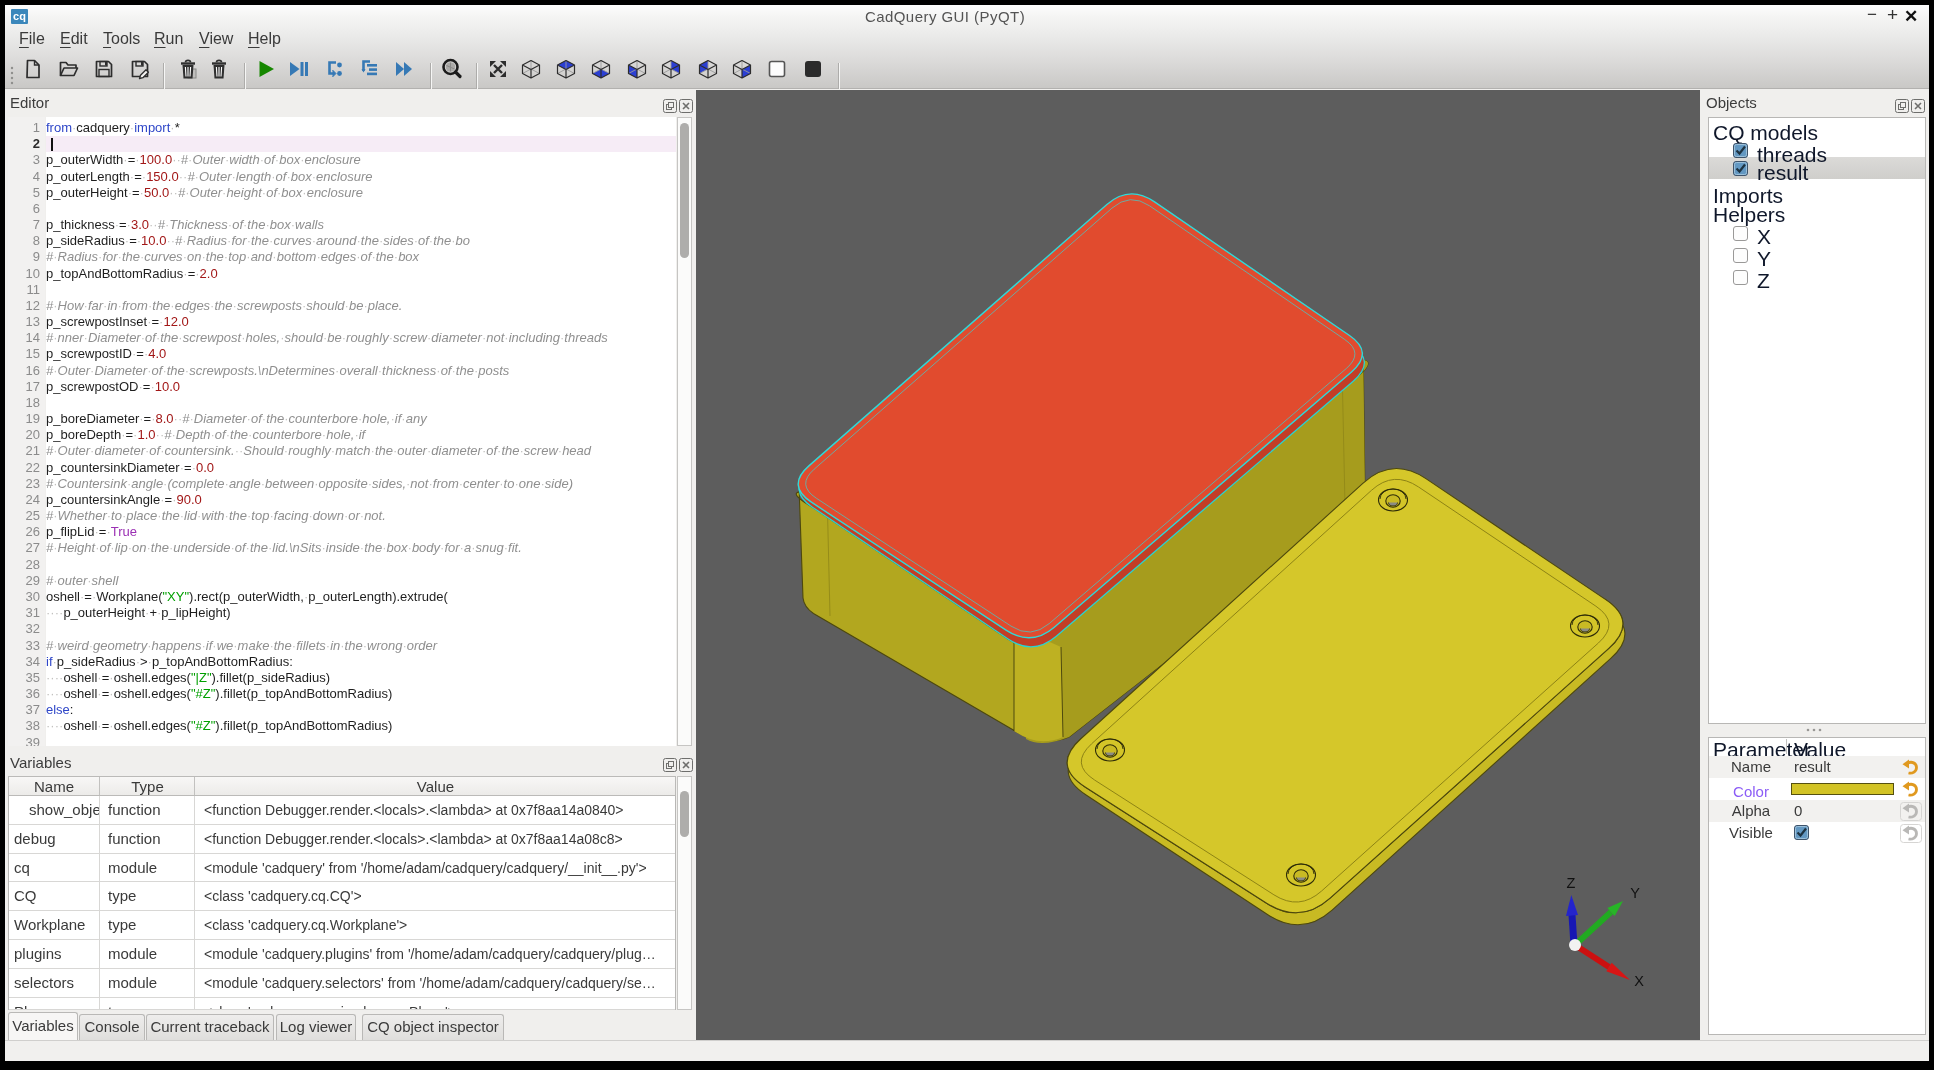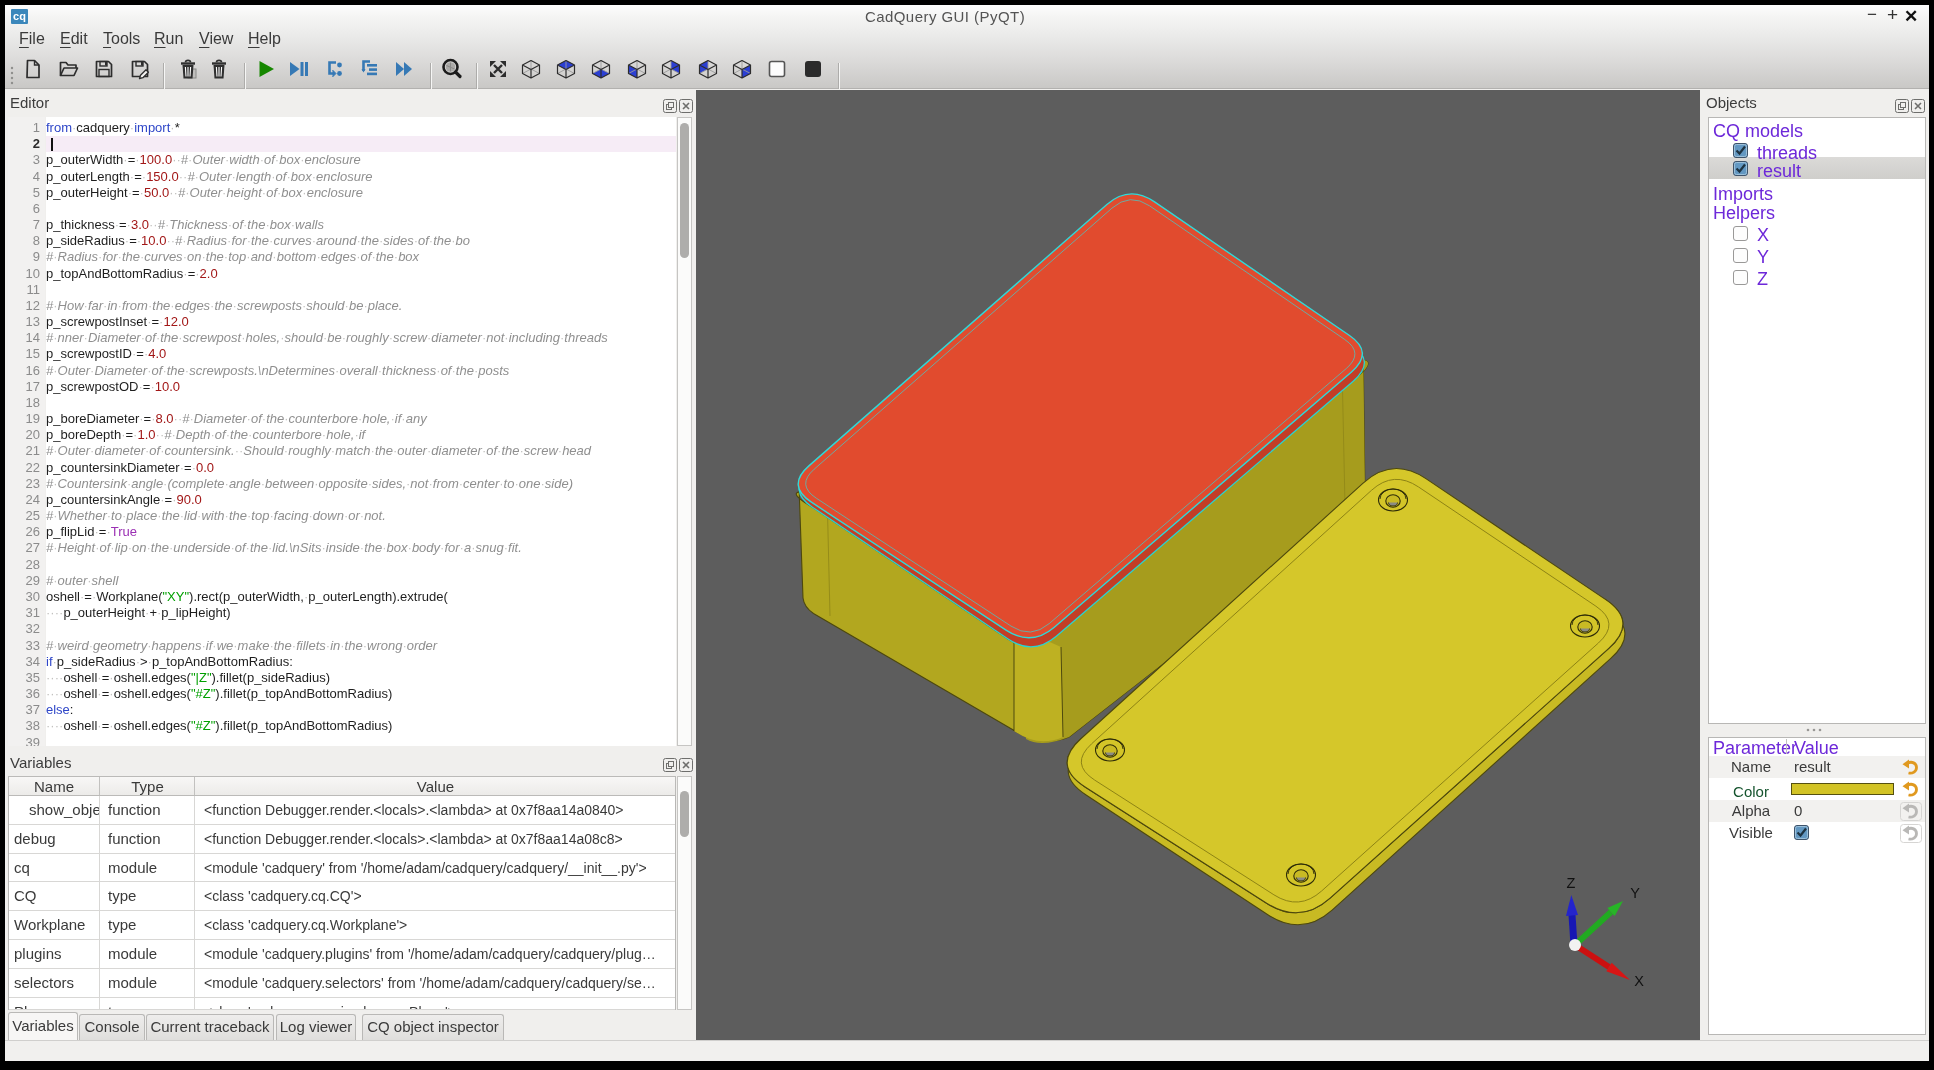--- a/index.html
+++ b/index.html
@@ -30,21 +30,21 @@
 #cursor{position:absolute;left:46px;top:133px;width:1.5px;height:13px;background:#111}
 
 .sbv{position:absolute;width:15px;background:#fbfbfa;border:1px solid #c6c5c3}
 .sbthumb{position:absolute;left:2px;width:9px;background:#aeadab;border-radius:5px}
 .grid{position:absolute;border-right:1px solid #d8d7d5;border-bottom:1px solid #d8d7d5;overflow:hidden;white-space:nowrap}
 
 .tab{position:absolute;font-size:15px;color:#3a3a3a;text-align:center;border:1px solid #b9b8b6;border-bottom:none;border-radius:3px 3px 0 0}
 .tab.on{background:#f7f6f5}
 .tab.off{background:linear-gradient(180deg,#eeedec,#dfdedc)}
 
-.treelbl{position:absolute;font-size:18px;color:#6d28d9;white-space:nowrap}
+.treelbl{position:absolute;font-size:21px;color:#0f172a;white-space:nowrap}
 .cb{position:absolute;width:15px;height:15px}
 #statusbar{position:absolute;left:0;top:1035px;width:1924px;height:21px;background:#f1f0ee;border-top:1px solid #d0cfcd}
 
 </style></head><body>
 <div id="win">
 <div id="hdr"></div>
 <div id="cqicon">cq</div>
 <div id="title">CadQuery GUI (PyQT)</div>
 <span class="winbtn" style="left:1862px;top:0px">−</span>
 <span class="winbtn" style="left:1882px;top:-1px;font-size:19px">+</span>
@@ -379,21 +379,21 @@
 <div class="abs" style="left:1781px;top:734px;width:1px;height:15px;background:#c2c1bf"></div>
 <div class="treelbl" style="left:1789px;top:733px">Value</div>
 <div class="abs" style="left:1704px;top:751px;width:216px;height:22px;background:#f2f1ef"></div>
 <div class="abs" style="left:1707px;top:753px;width:78px;text-align:center;font-size:15px;color:#3a3a3a">Name</div>
 <div class="abs" style="left:1789px;top:753px;font-size:15px;color:#3a3a3a">result</div>
 <svg class="abs" style="left:1894px;top:753px" width="24" height="19" viewBox="0 0 24 19">
       <path d="M8,5.5 C13,2.5 17.5,5.5 17.5,9.5 C17.5,13.5 13.5,15.8 9.5,15" stroke="#e0991f" stroke-width="2.8" fill="none"></path>
       <path d="M10,1.5 L3.5,6.2 L10,10.5 Z" fill="#e0991f"></path>
     </svg>
 <div class="abs" style="left:1704px;top:773px;width:216px;height:22px;background:#ffffff"></div>
-<div class="abs" style="left:1707px;top:778px;width:78px;text-align:center;font-size:15px;color:#14532d">Color</div>
+<div class="abs" style="left:1707px;top:778px;width:78px;text-align:center;font-size:15px;color:#8b5cf6">Color</div>
 <div class="abs" style="left:1786px;top:778px;width:103px;height:12px;background:#d2c325;border:1px solid #55500f"></div>
 <svg class="abs" style="left:1894px;top:775px" width="24" height="19" viewBox="0 0 24 19">
       <path d="M8,5.5 C13,2.5 17.5,5.5 17.5,9.5 C17.5,13.5 13.5,15.8 9.5,15" stroke="#e0991f" stroke-width="2.8" fill="none"></path>
       <path d="M10,1.5 L3.5,6.2 L10,10.5 Z" fill="#e0991f"></path>
     </svg>
 <div class="abs" style="left:1704px;top:795px;width:216px;height:22px;background:#f2f1ef"></div>
 <div class="abs" style="left:1707px;top:797px;width:78px;text-align:center;font-size:15px;color:#3a3a3a">Alpha</div>
 <div class="abs" style="left:1789px;top:797px;font-size:15px;color:#3a3a3a">0</div>
 <svg class="abs" style="left:1894px;top:797px" width="24" height="19" viewBox="0 0 24 19">
       <rect x="1.5" y="0.5" width="21" height="18" rx="3" fill="none" stroke="#d6d5d3"></rect>

